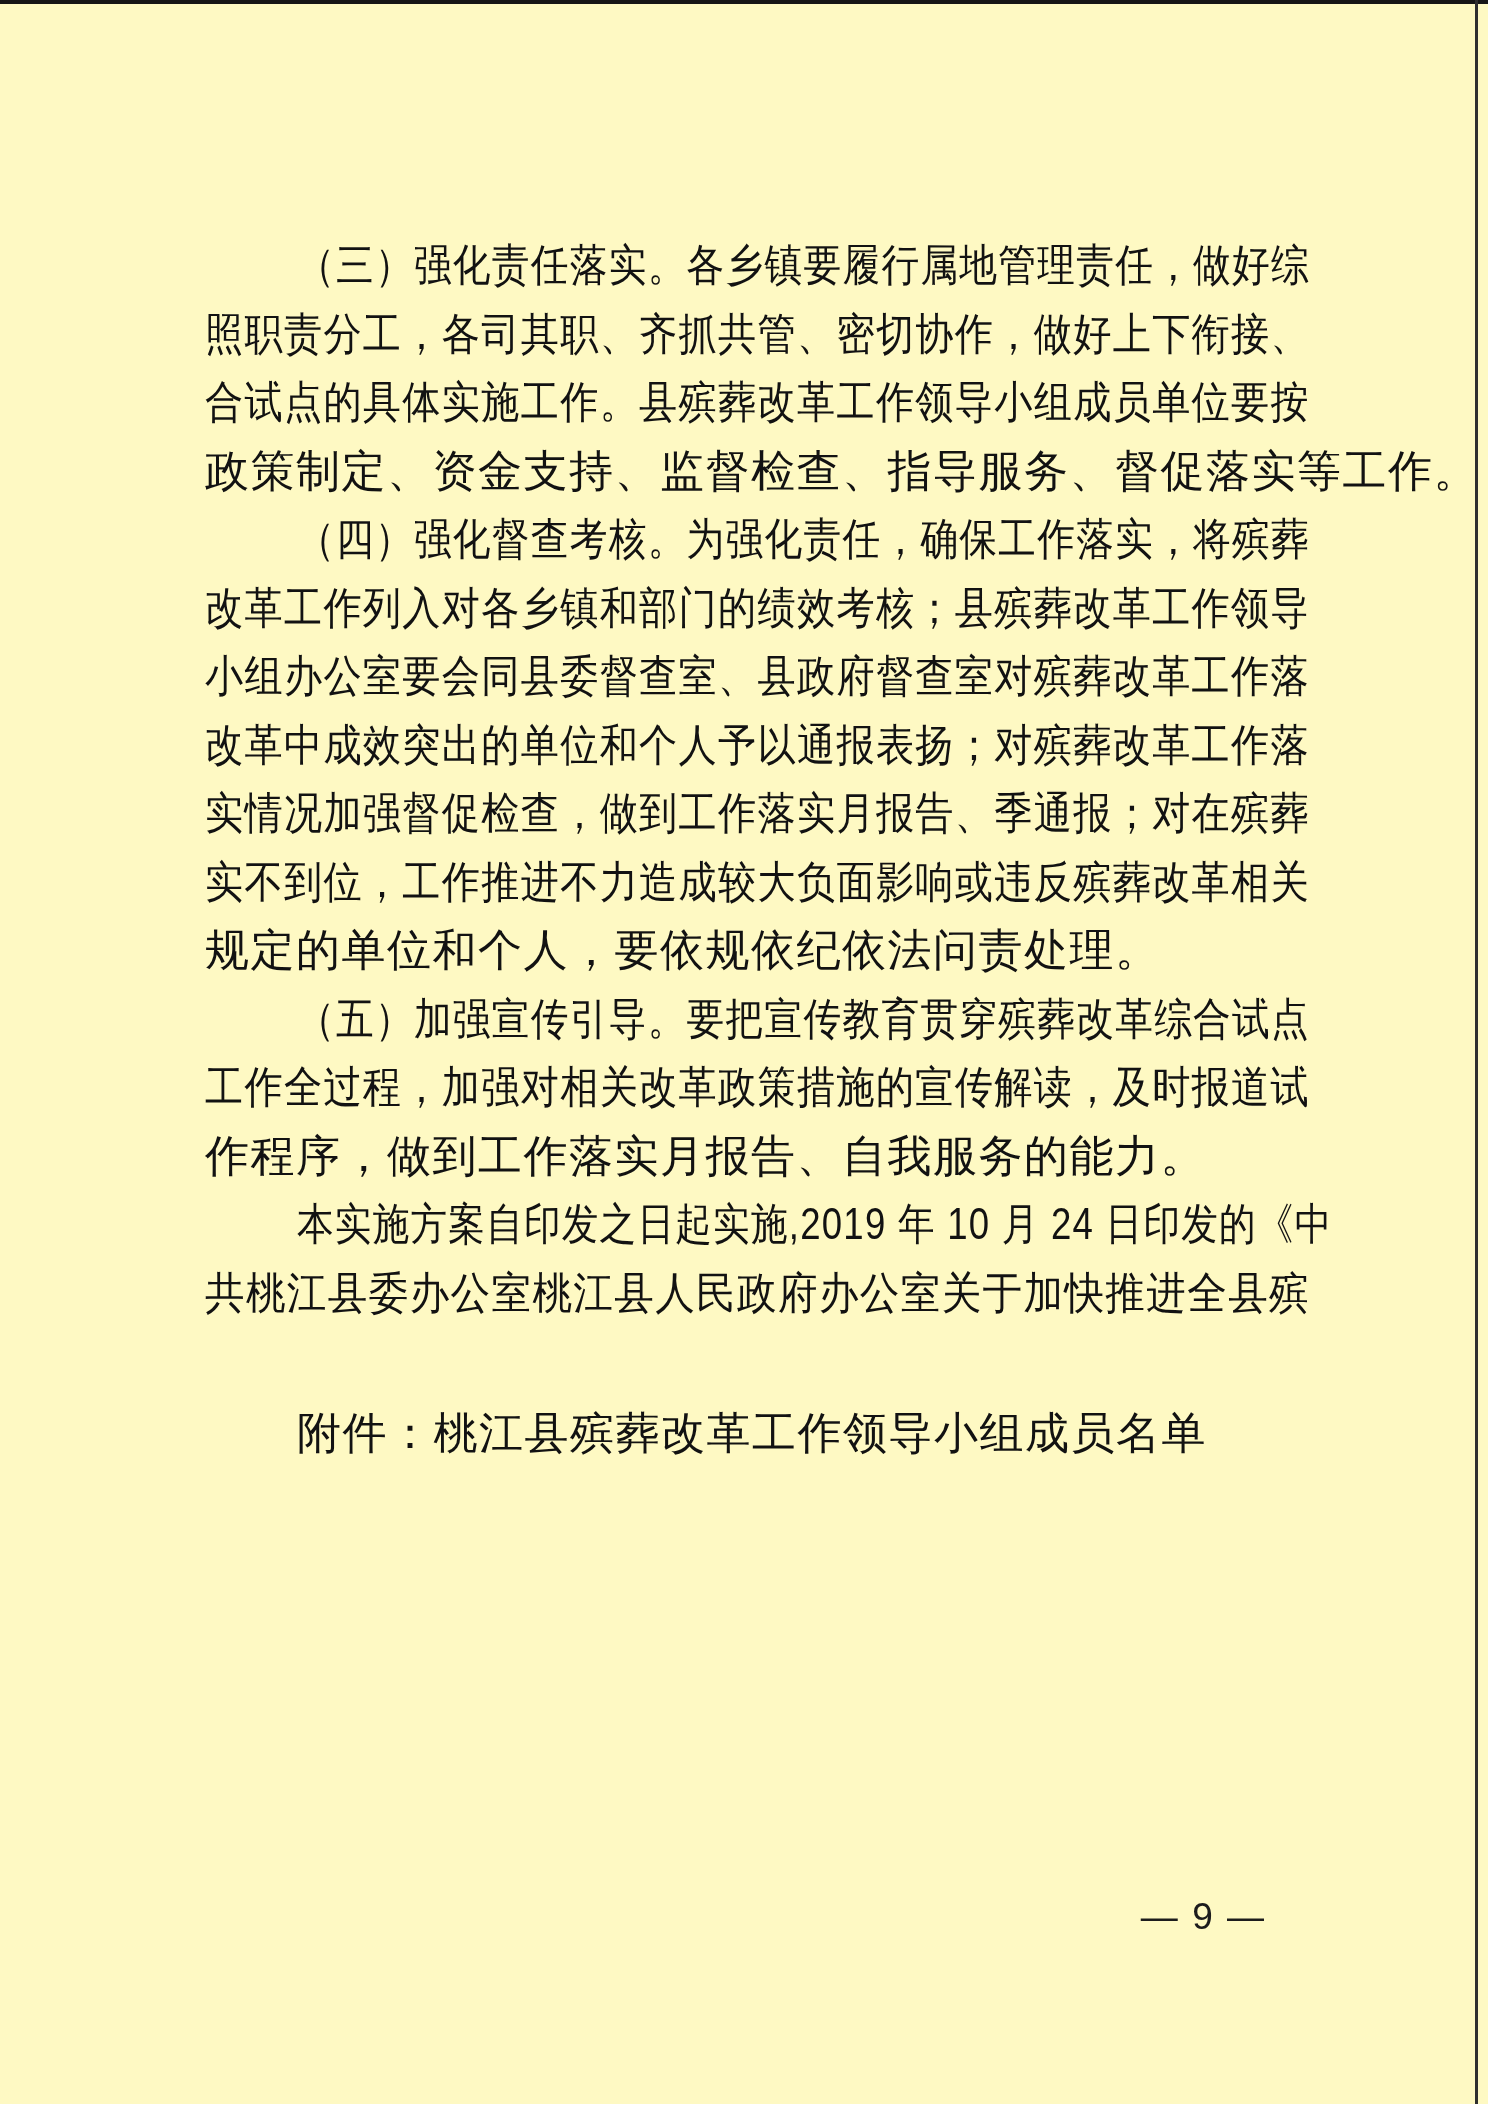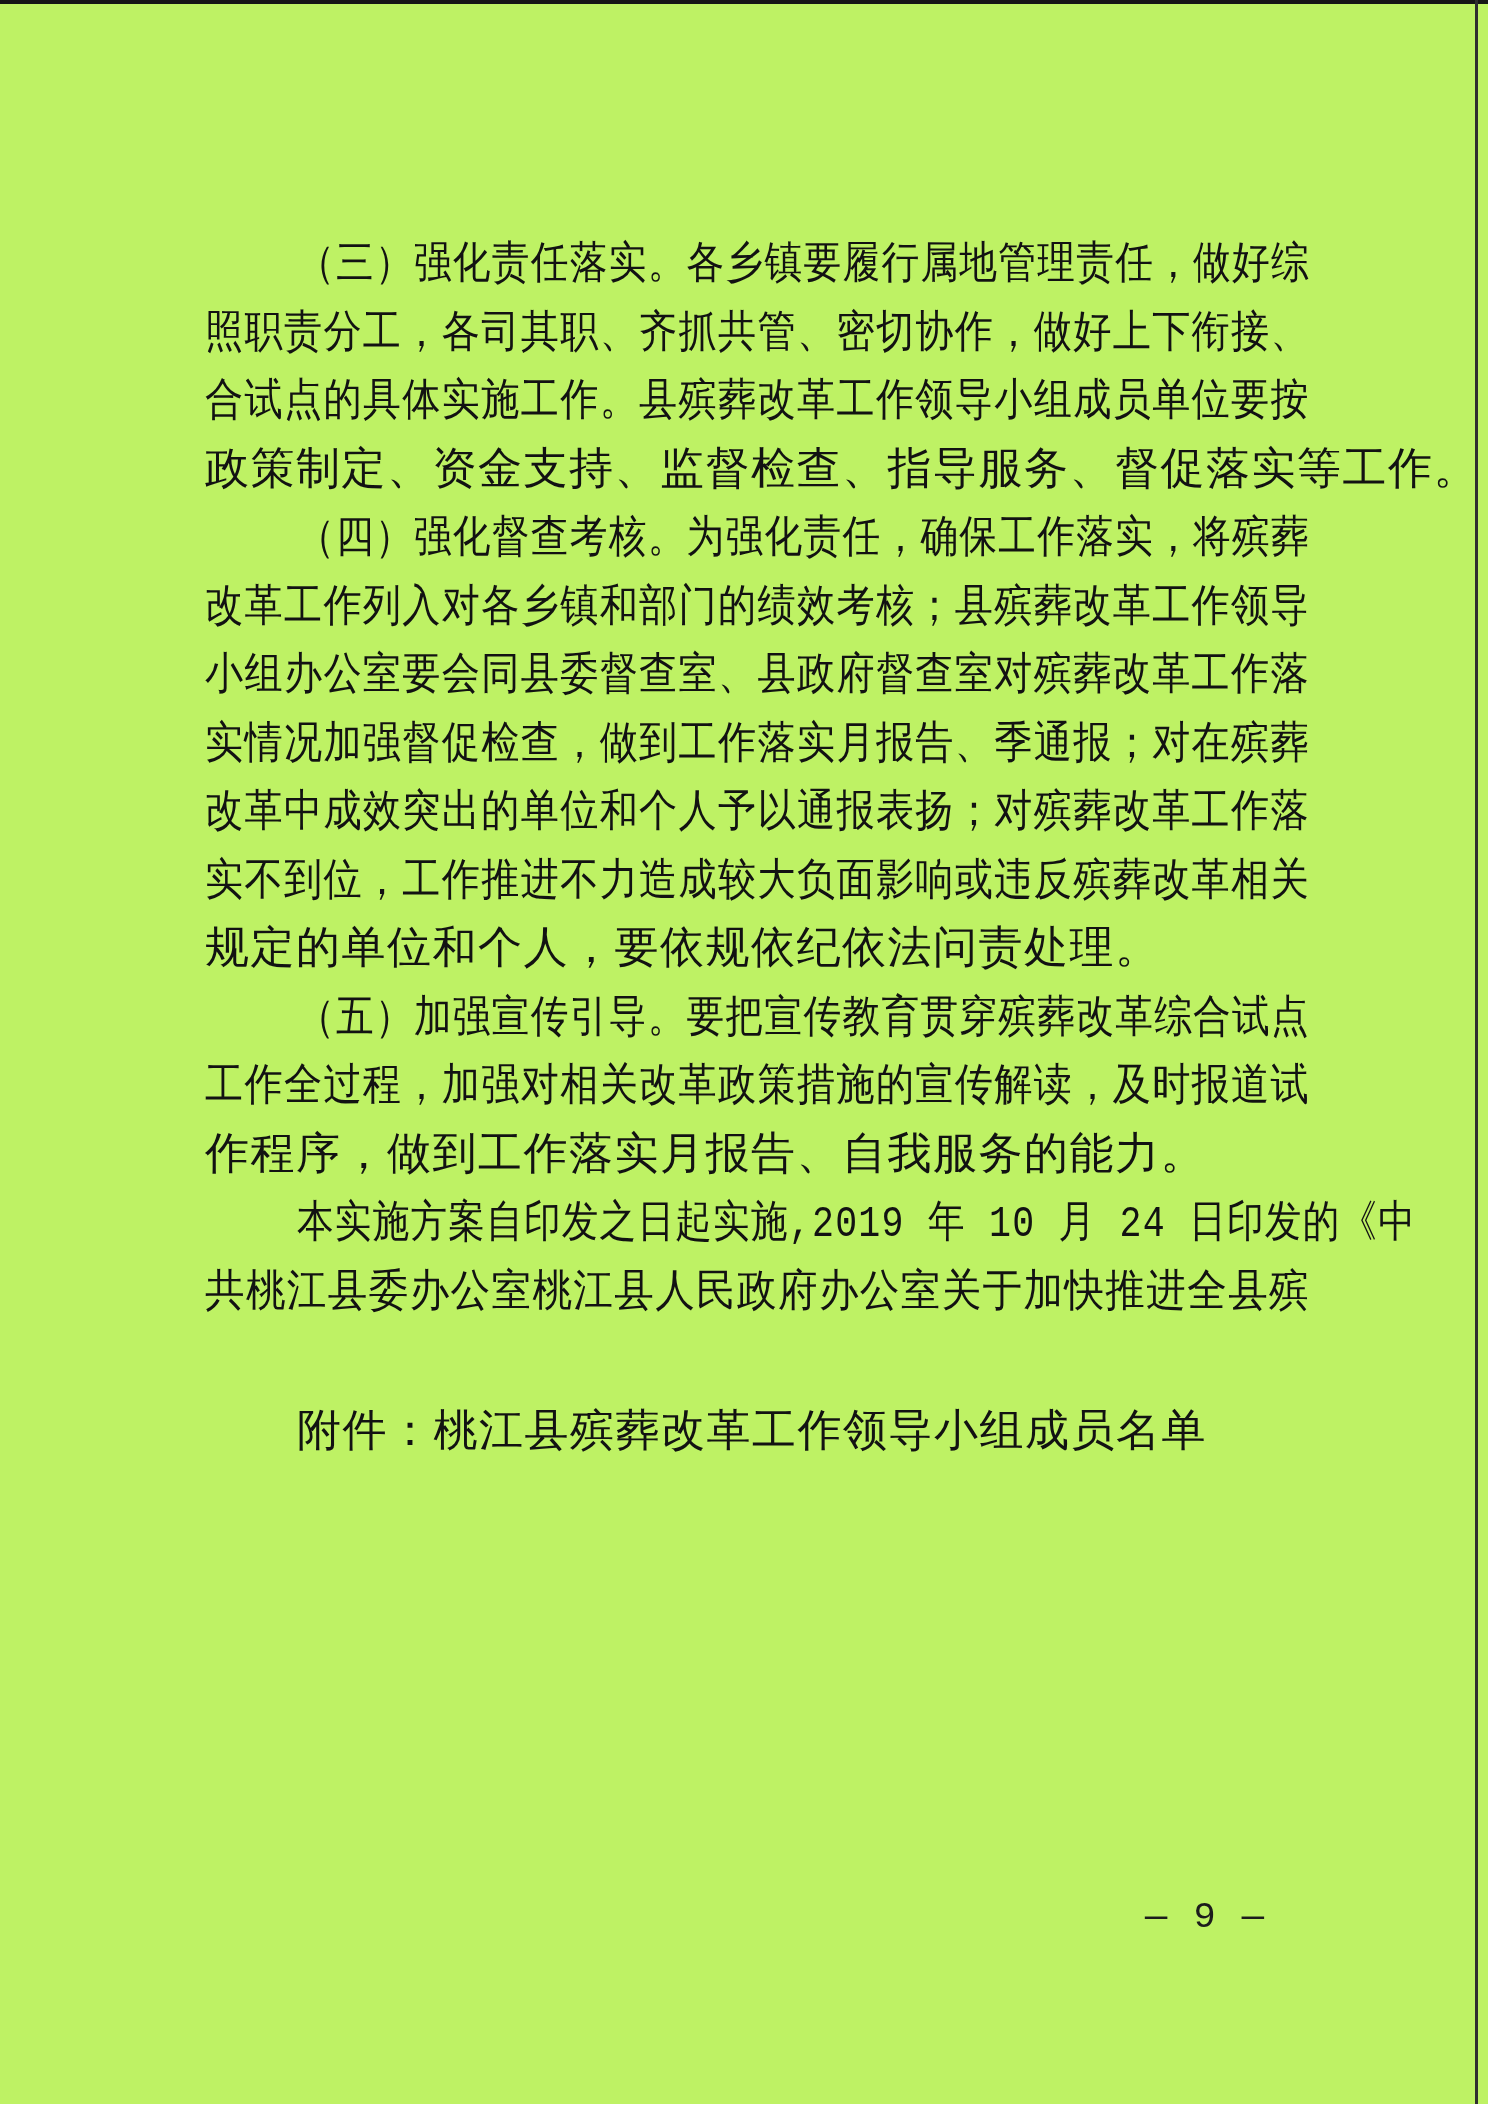--- a/index.html
+++ b/index.html
@@ -4,22 +4,22 @@
 <style>
   html, body {
     margin: 0;
     padding: 0;
     background: #ffffff;
   }
   .page {
     position: relative;
     width: 1488px;
     height: 2104px;
-    background: #bef264;
-    font-family: Liberation Mono, monospace;
+    background: #fef9c3;
+    font-family: Liberation Sans, sans-serif;
     color: #121212;
     overflow: hidden;
   }
   .top-edge {
     position: absolute;
     left: 0;
     top: 0;
     width: 1488px;
     height: 4px;
     background: #161616;
@@ -78,22 +78,22 @@
         <div>
           <div class="line indent"><span class="txt" style="transform: scaleX(0.856298);">（三）强化责任落实。各乡镇要履行属地管理责任，做好综</span></div>
           <div class="line"><span class="txt" style="transform: scaleX(0.867347);">照职责分工，各司其职、齐抓共管、密切协作，做好上下衔接、</span></div>
           <div class="line"><span class="txt" style="transform: scaleX(0.867347);">合试点的具体实施工作。县殡葬改革工作领导小组成员单位要按</span></div>
           <div class="line no-justify"><span class="txt">政策制定、资金支持、监督检查、指导服务、督促落实等工作。</span></div>
         </div>
         <div>
           <div class="line indent"><span class="txt" style="transform: scaleX(0.856298);">（四）强化督查考核。为强化责任，确保工作落实，将殡葬</span></div>
           <div class="line"><span class="txt" style="transform: scaleX(0.867347);">改革工作列入对各乡镇和部门的绩效考核；县殡葬改革工作领导</span></div>
           <div class="line"><span class="txt" style="transform: scaleX(0.867347);">小组办公室要会同县委督查室、县政府督查室对殡葬改革工作落</span></div>
+          <div class="line"><span class="txt" style="transform: scaleX(0.867347);">改革中成效突出的单位和个人予以通报表扬；对殡葬改革工作落</span></div>
           <div class="line"><span class="txt" style="transform: scaleX(0.867347);">实情况加强督促检查，做到工作落实月报告、季通报；对在殡葬</span></div>
-          <div class="line"><span class="txt" style="transform: scaleX(0.867347);">改革中成效突出的单位和个人予以通报表扬；对殡葬改革工作落</span></div>
           <div class="line"><span class="txt" style="transform: scaleX(0.867347);">实不到位，工作推进不力造成较大负面影响或违反殡葬改革相关</span></div>
           <div class="line no-justify"><span class="txt">规定的单位和个人，要依规依纪依法问责处理。</span></div>
         </div>
         <div>
           <div class="line indent"><span class="txt" style="transform: scaleX(0.856298);">（五）加强宣传引导。要把宣传教育贯穿殡葬改革综合试点</span></div>
           <div class="line"><span class="txt" style="transform: scaleX(0.867347);">工作全过程，加强对相关改革政策措施的宣传解读，及时报道试</span></div>
           <div class="line no-justify"><span class="txt">作程序，做到工作落实月报告、自我服务的能力。</span></div>
         </div>
         <div>
           <div class="line indent"><span class="txt" style="transform: scaleX(0.83135);">本实施方案自印发之日起实施,2019 年 10 月 24 日印发的《中</span></div>

